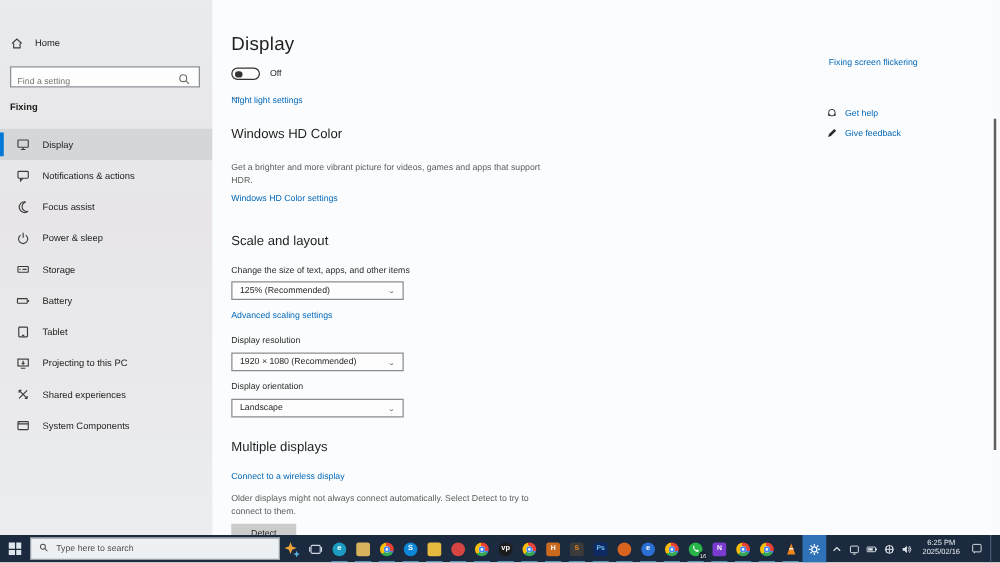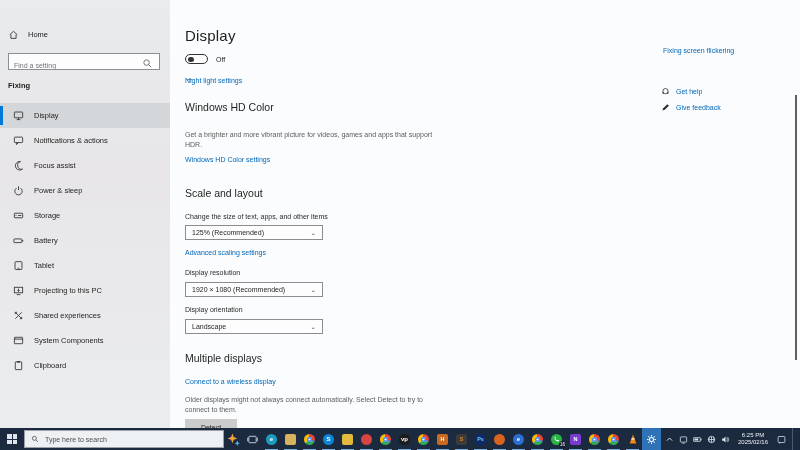--- a/index.html
+++ b/index.html
@@ -223,29 +223,20 @@
         <div class="side-item">
           <span class="s-icon">
             <svg viewBox="0 0 12 12" fill="none" stroke="#3c3c3c" stroke-width="1">
               <rect x="1.5" y="2.5" width="9" height="7" rx=".5"></rect>
               <path d="M1.5 4.5h9"></path>
               <circle cx="3" cy="3.5" r=".4" fill="#3c3c3c" stroke="none"></circle>
             </svg>
           </span>
           <span>System Components</span>
         </div>
-        <div class="side-item">
-          <span class="s-icon">
-            <svg viewBox="0 0 12 12" fill="none" stroke="#3c3c3c" stroke-width="1">
-              <rect x="2.5" y="2" width="7" height="8.5" rx=".5"></rect>
-              <rect x="4.4" y="1.2" width="3.2" height="1.6" fill="#3c3c3c" stroke="none"></rect>
-            </svg>
-          </span>
-          <span>Clipboard</span>
-        </div>
       </div>
   </div>
 
   <div id="main">
     <div class="mx" id="page-title">Display</div>
     <div class="mx" id="cut-dashes"><span></span><span></span></div>
     <div class="mx" id="toggle-row">
       <div id="nl-toggle">
           <div class="knob"></div>
         </div>

